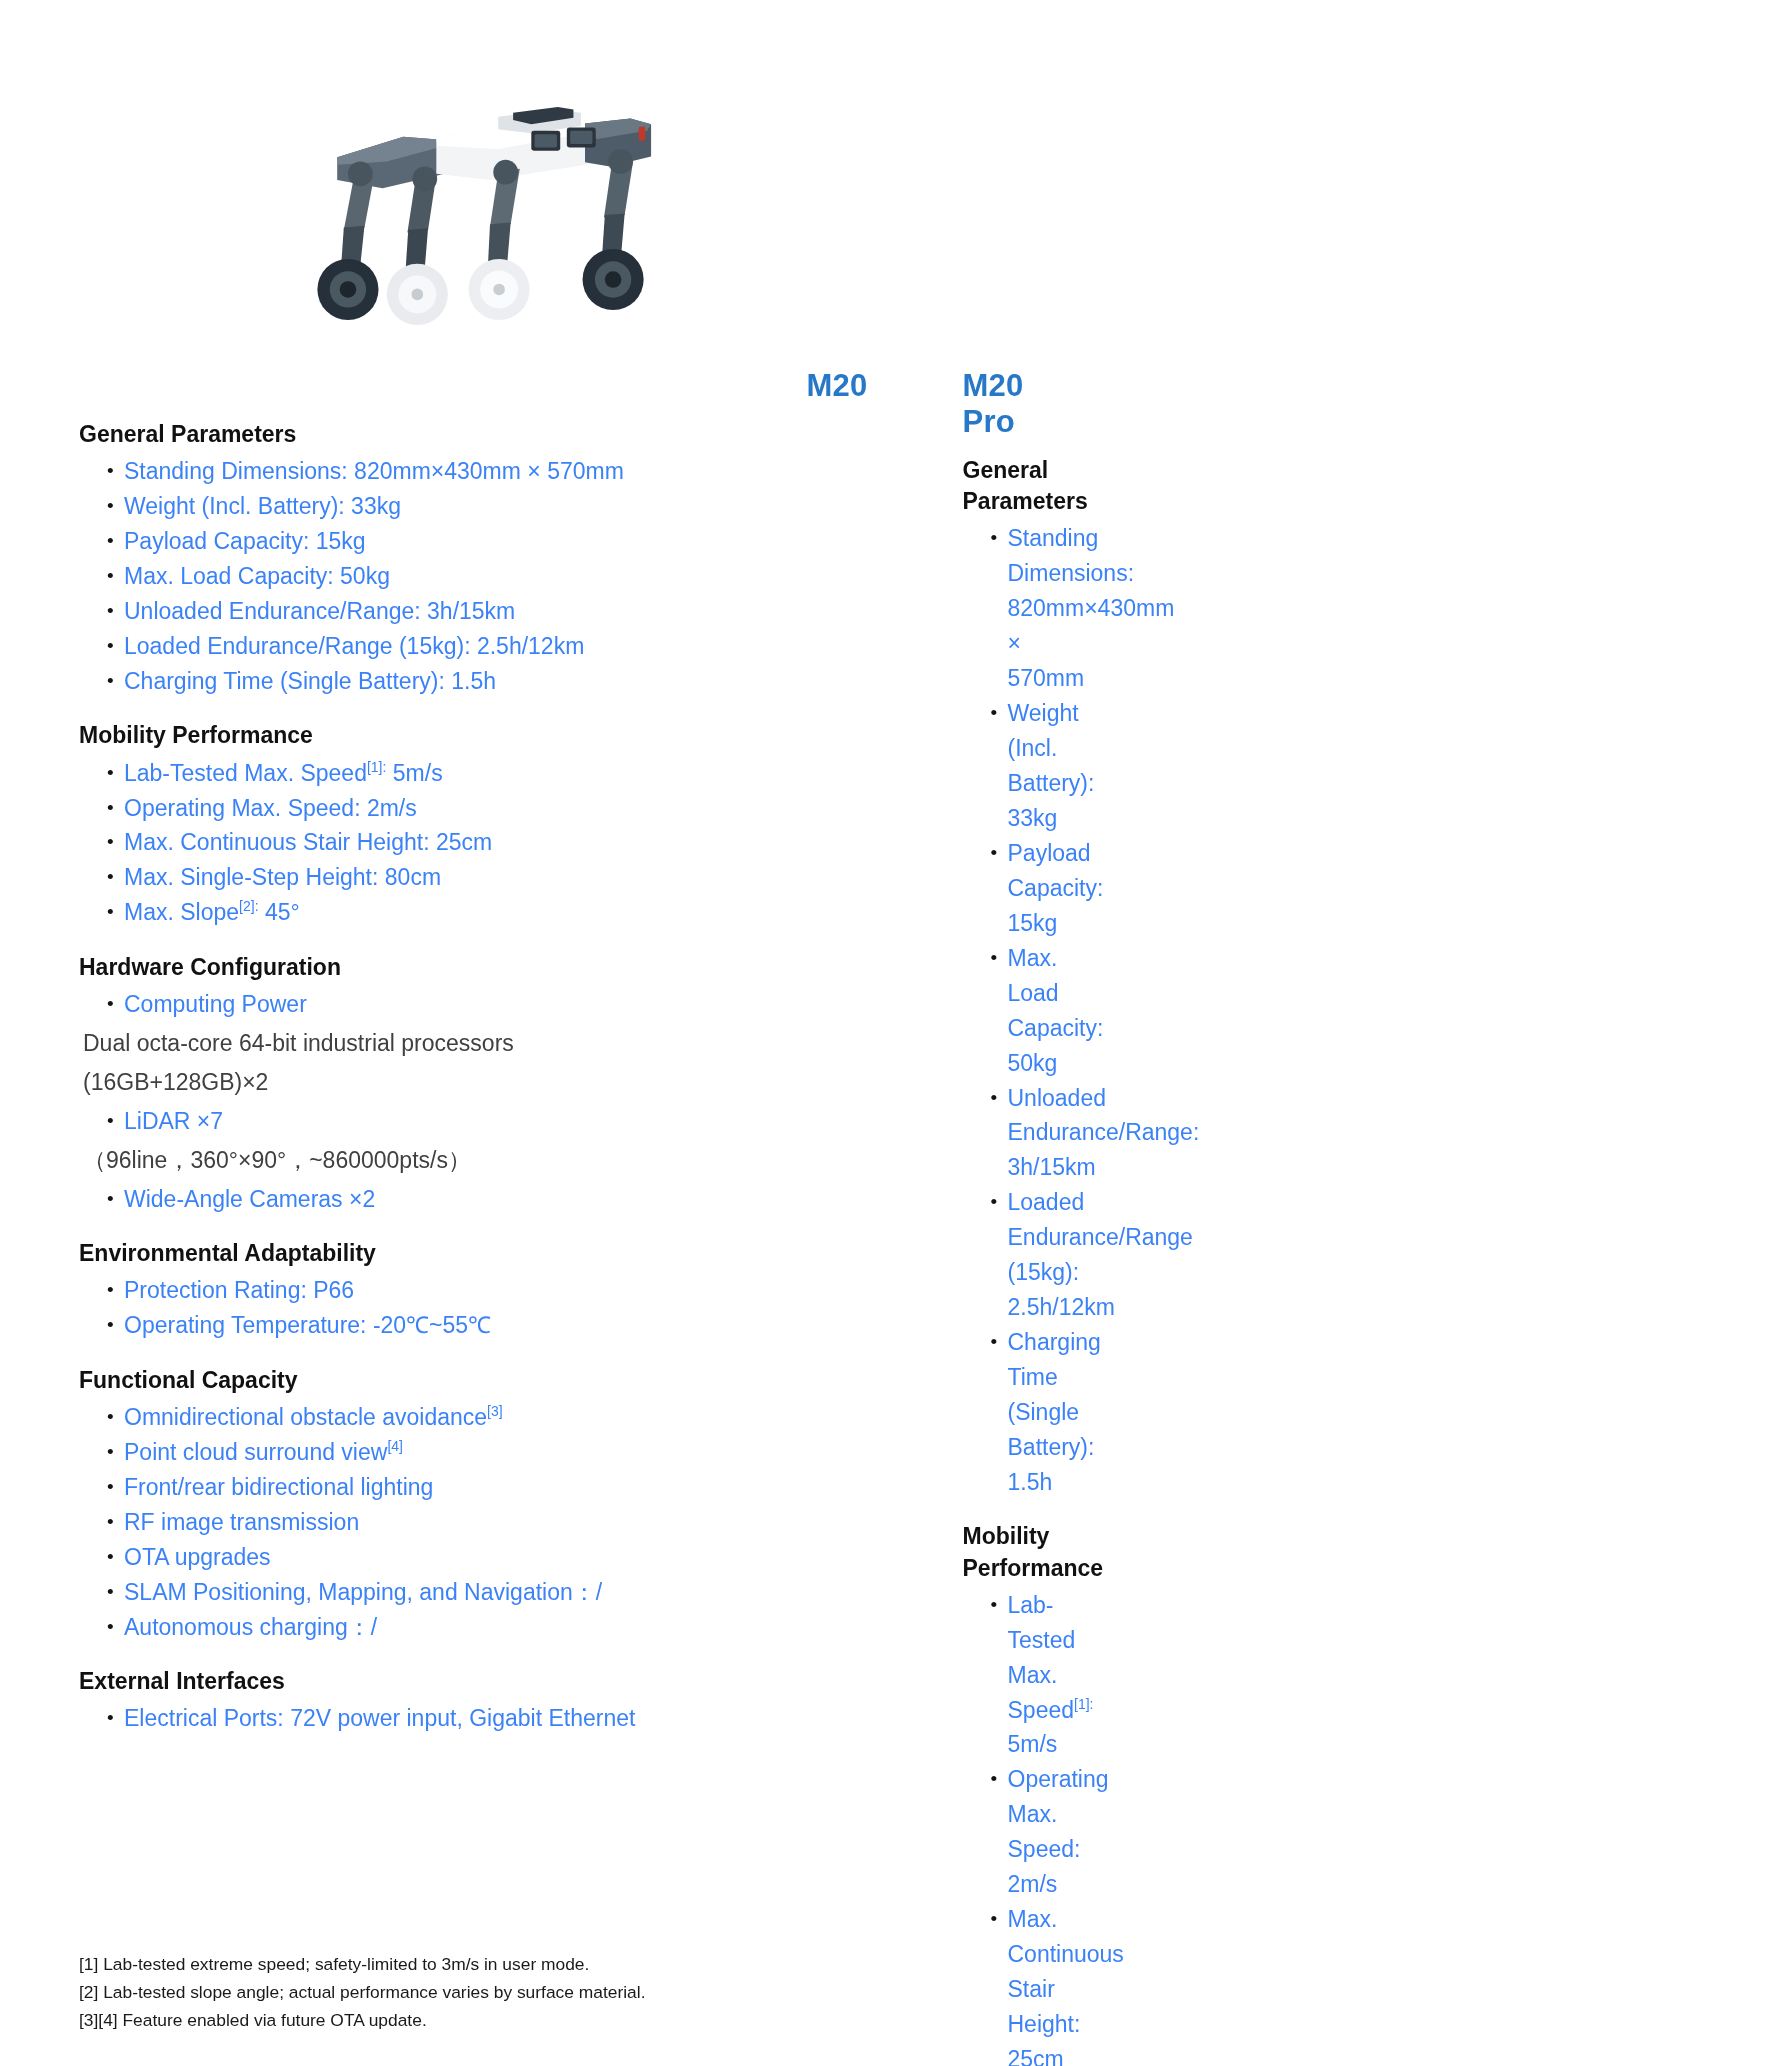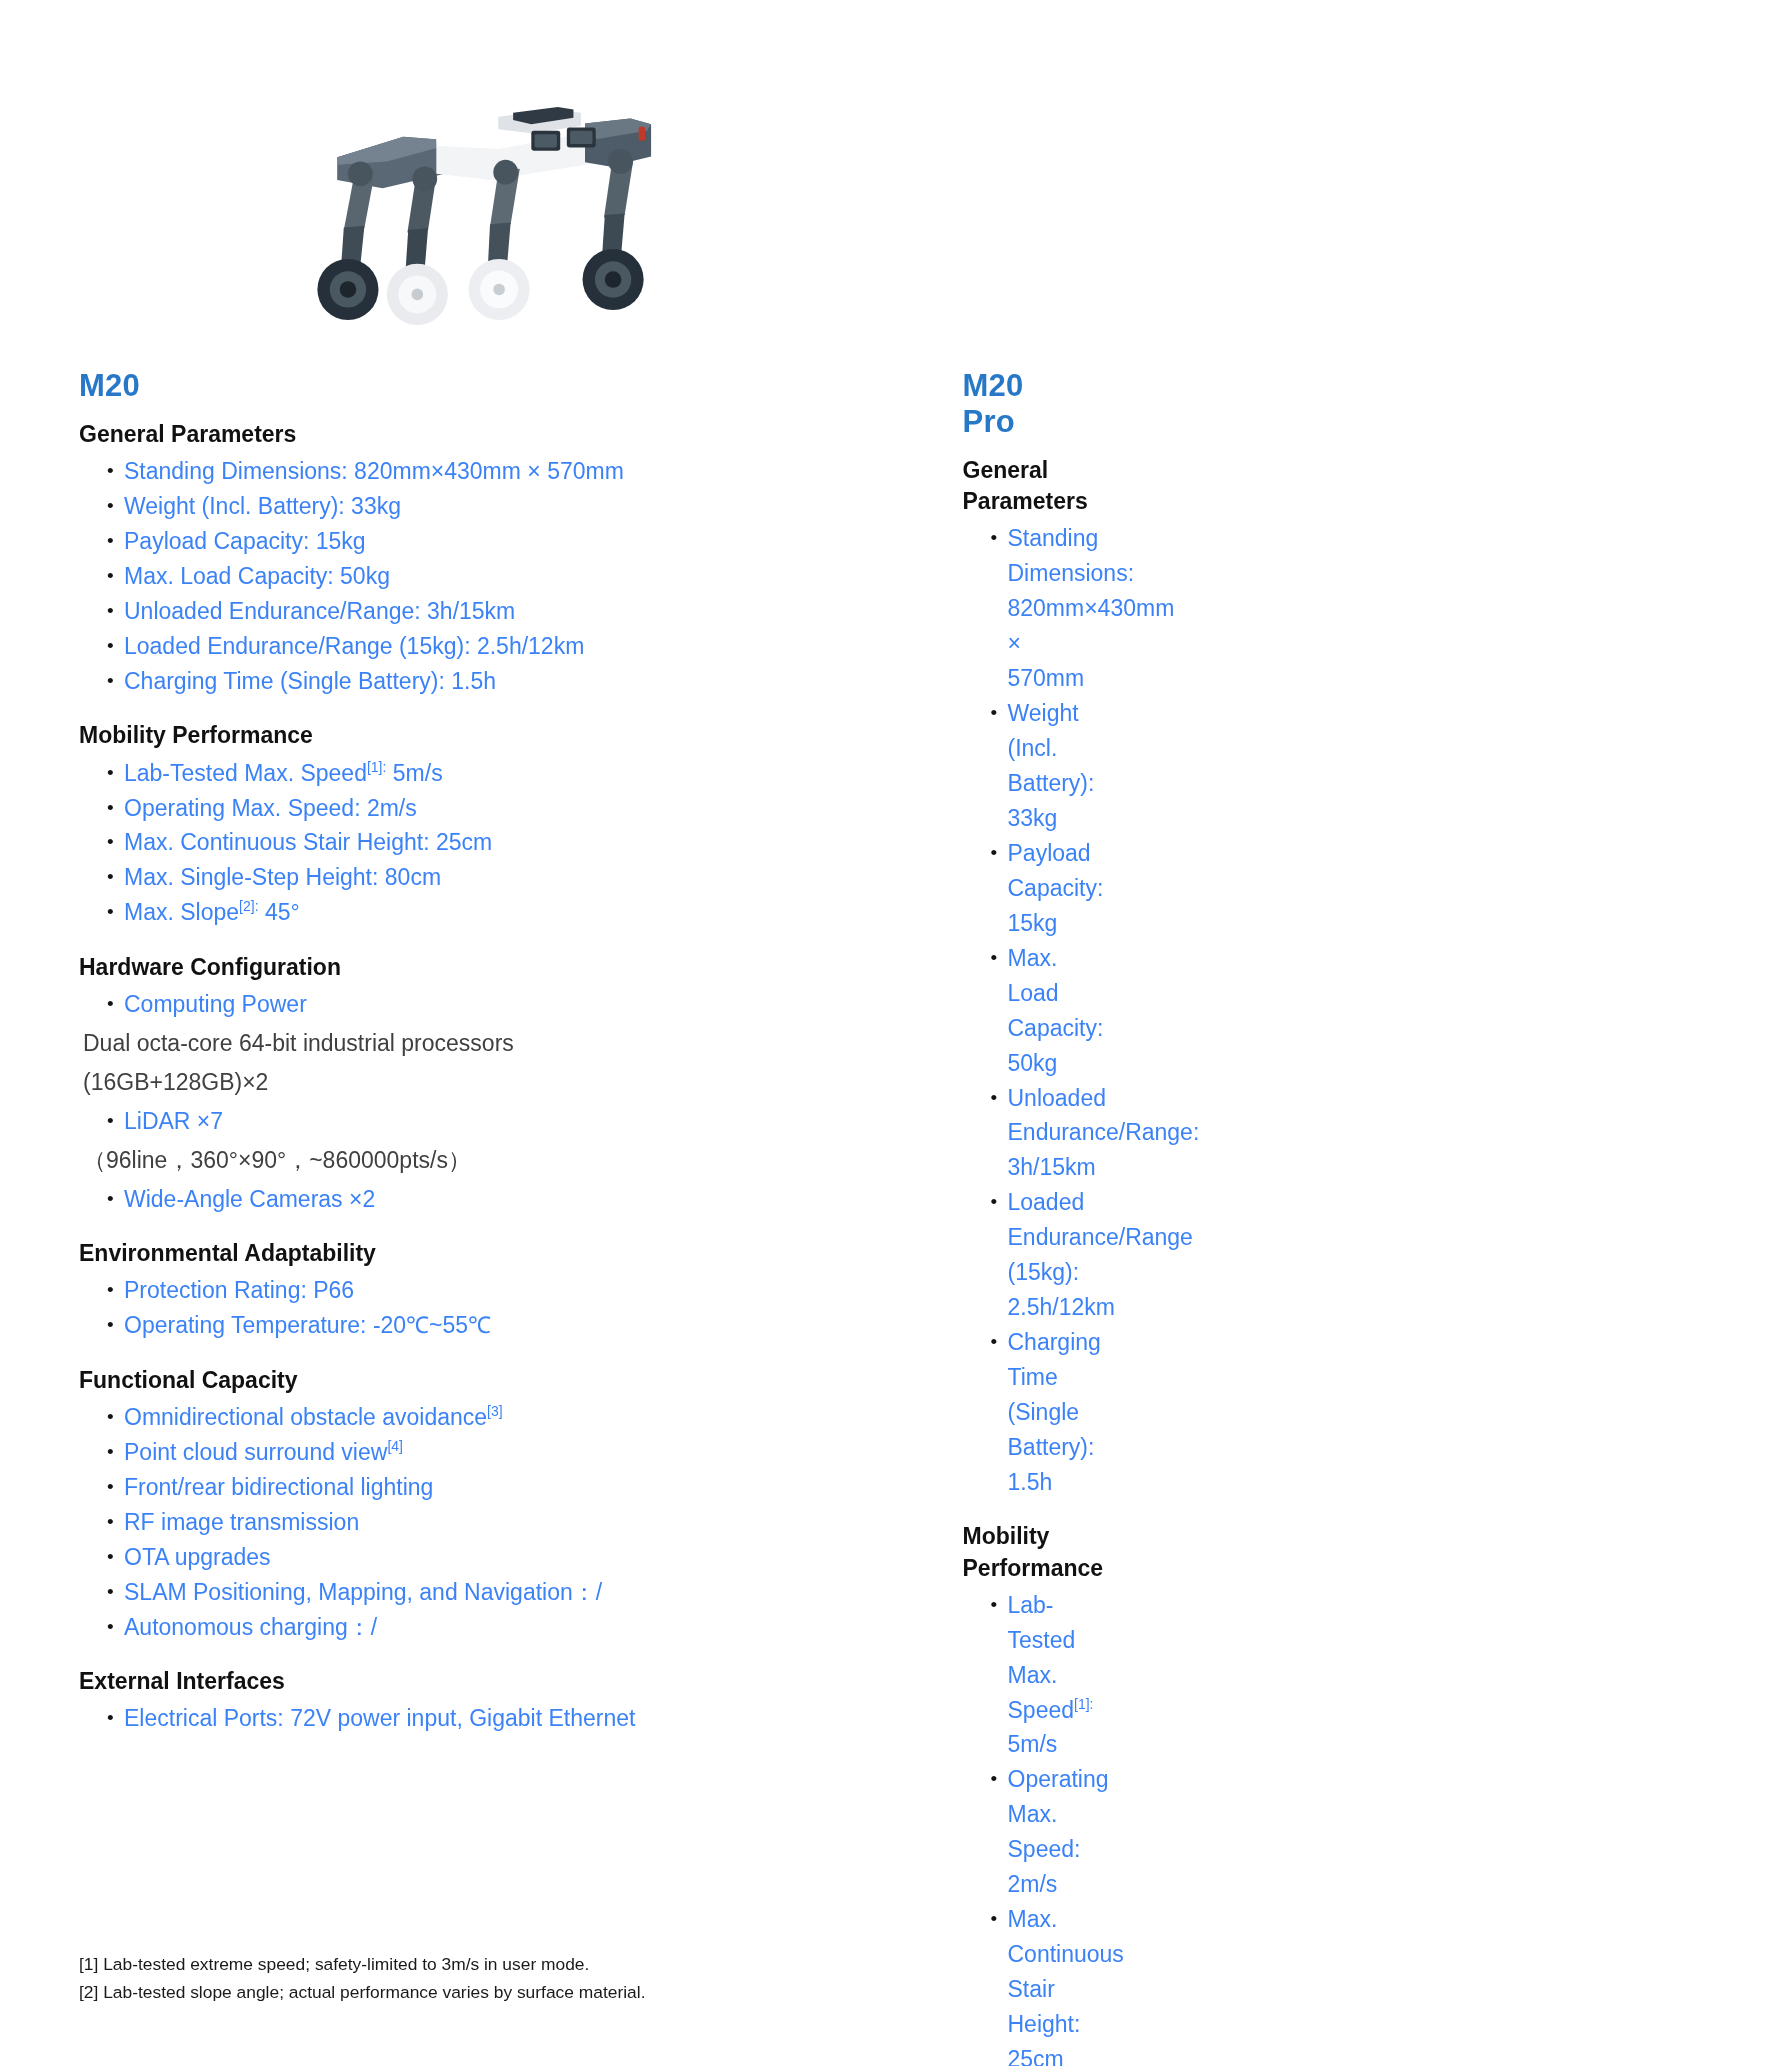--- a/index.html
+++ b/index.html
@@ -46,21 +46,21 @@
     height: 281px;
     display: flex;
     align-items: flex-end;
     justify-content: center;
     margin-bottom: 4.1px;
   }
   .robot-svg {
     display: block;
   }
   .product-title {
-    text-align: left;
+    text-align: right;
     color: #2878c8;
     font-size: 31px;
     font-weight: bold;
     letter-spacing: 0.2px;
     margin: 0 0 15px 0;
   }
   .section-title {
     font-size: 23px;
     font-weight: bold;
     color: #111111;
@@ -376,15 +376,16 @@
           
         </ul>
       </div>
     </div>
 
   </div>
 
   <div class="footnotes">
     <div>[1] Lab-tested extreme speed; safety-limited to 3m/s in user mode.</div>
     <div>[2] Lab-tested slope angle; actual performance varies by surface material.</div>
+    <div>[3][4] Feature enabled via future OTA update.</div>
   </div>
 </div>
 
 
 </body></html>

